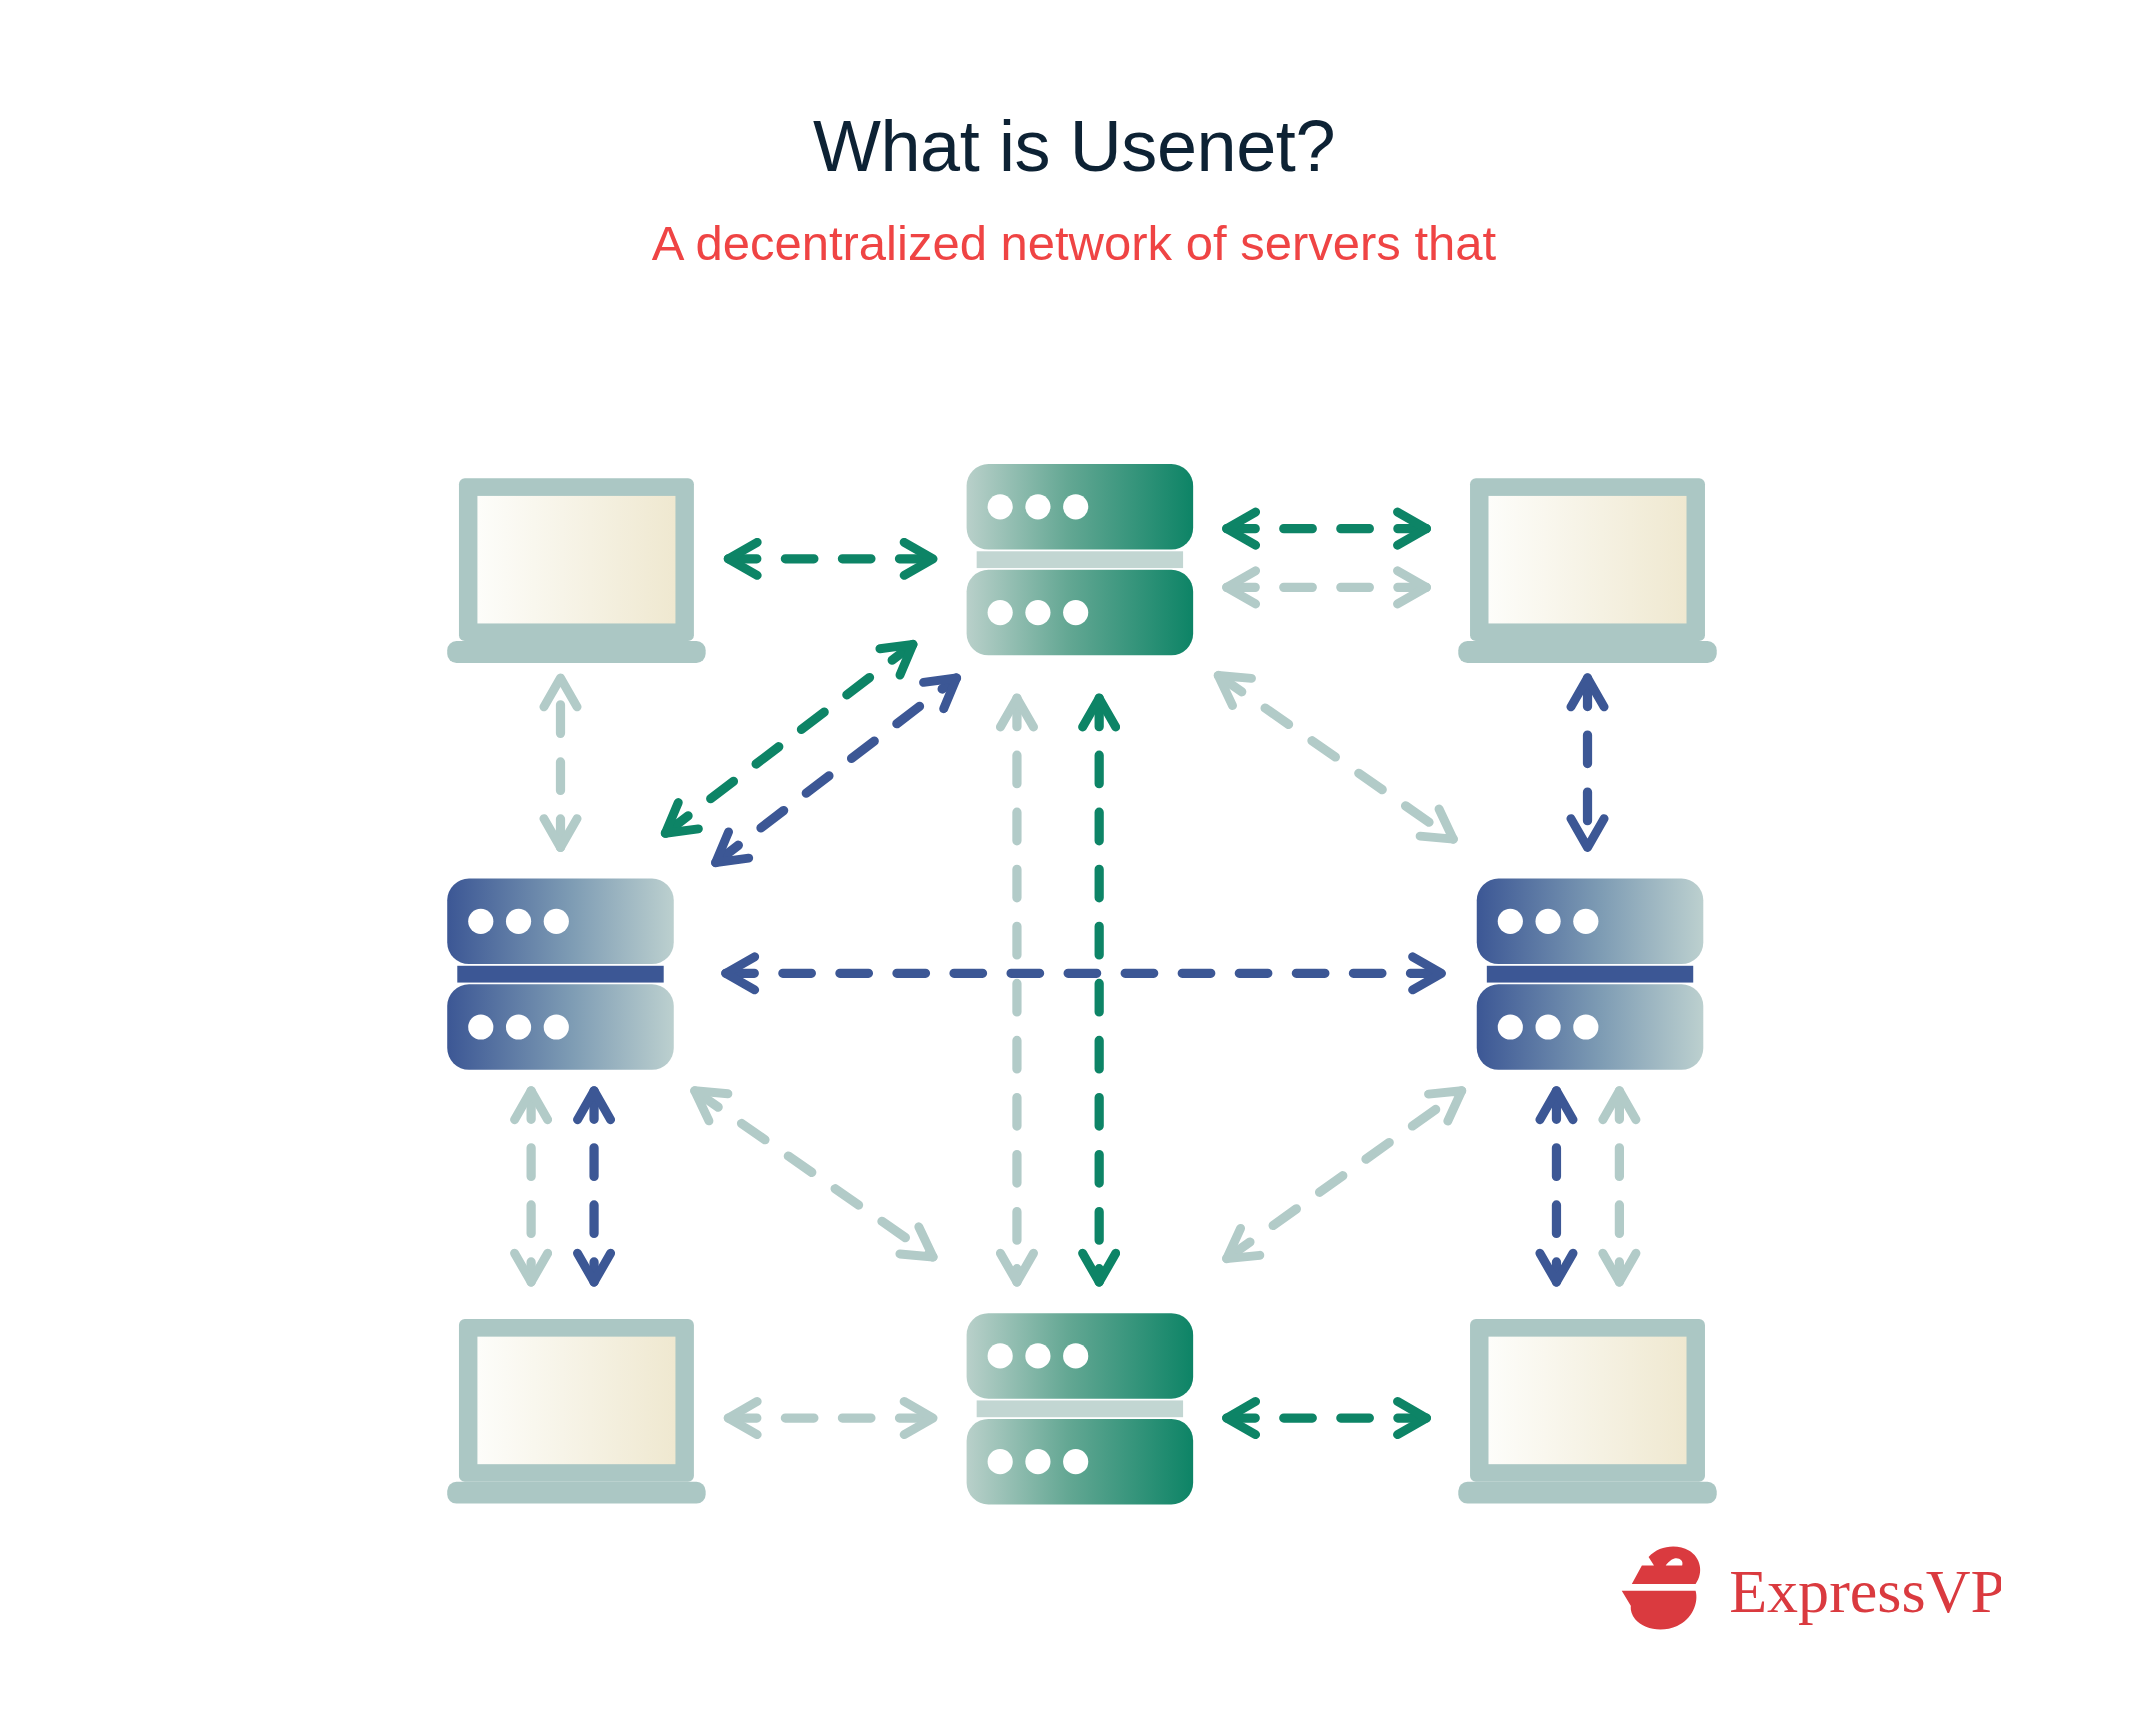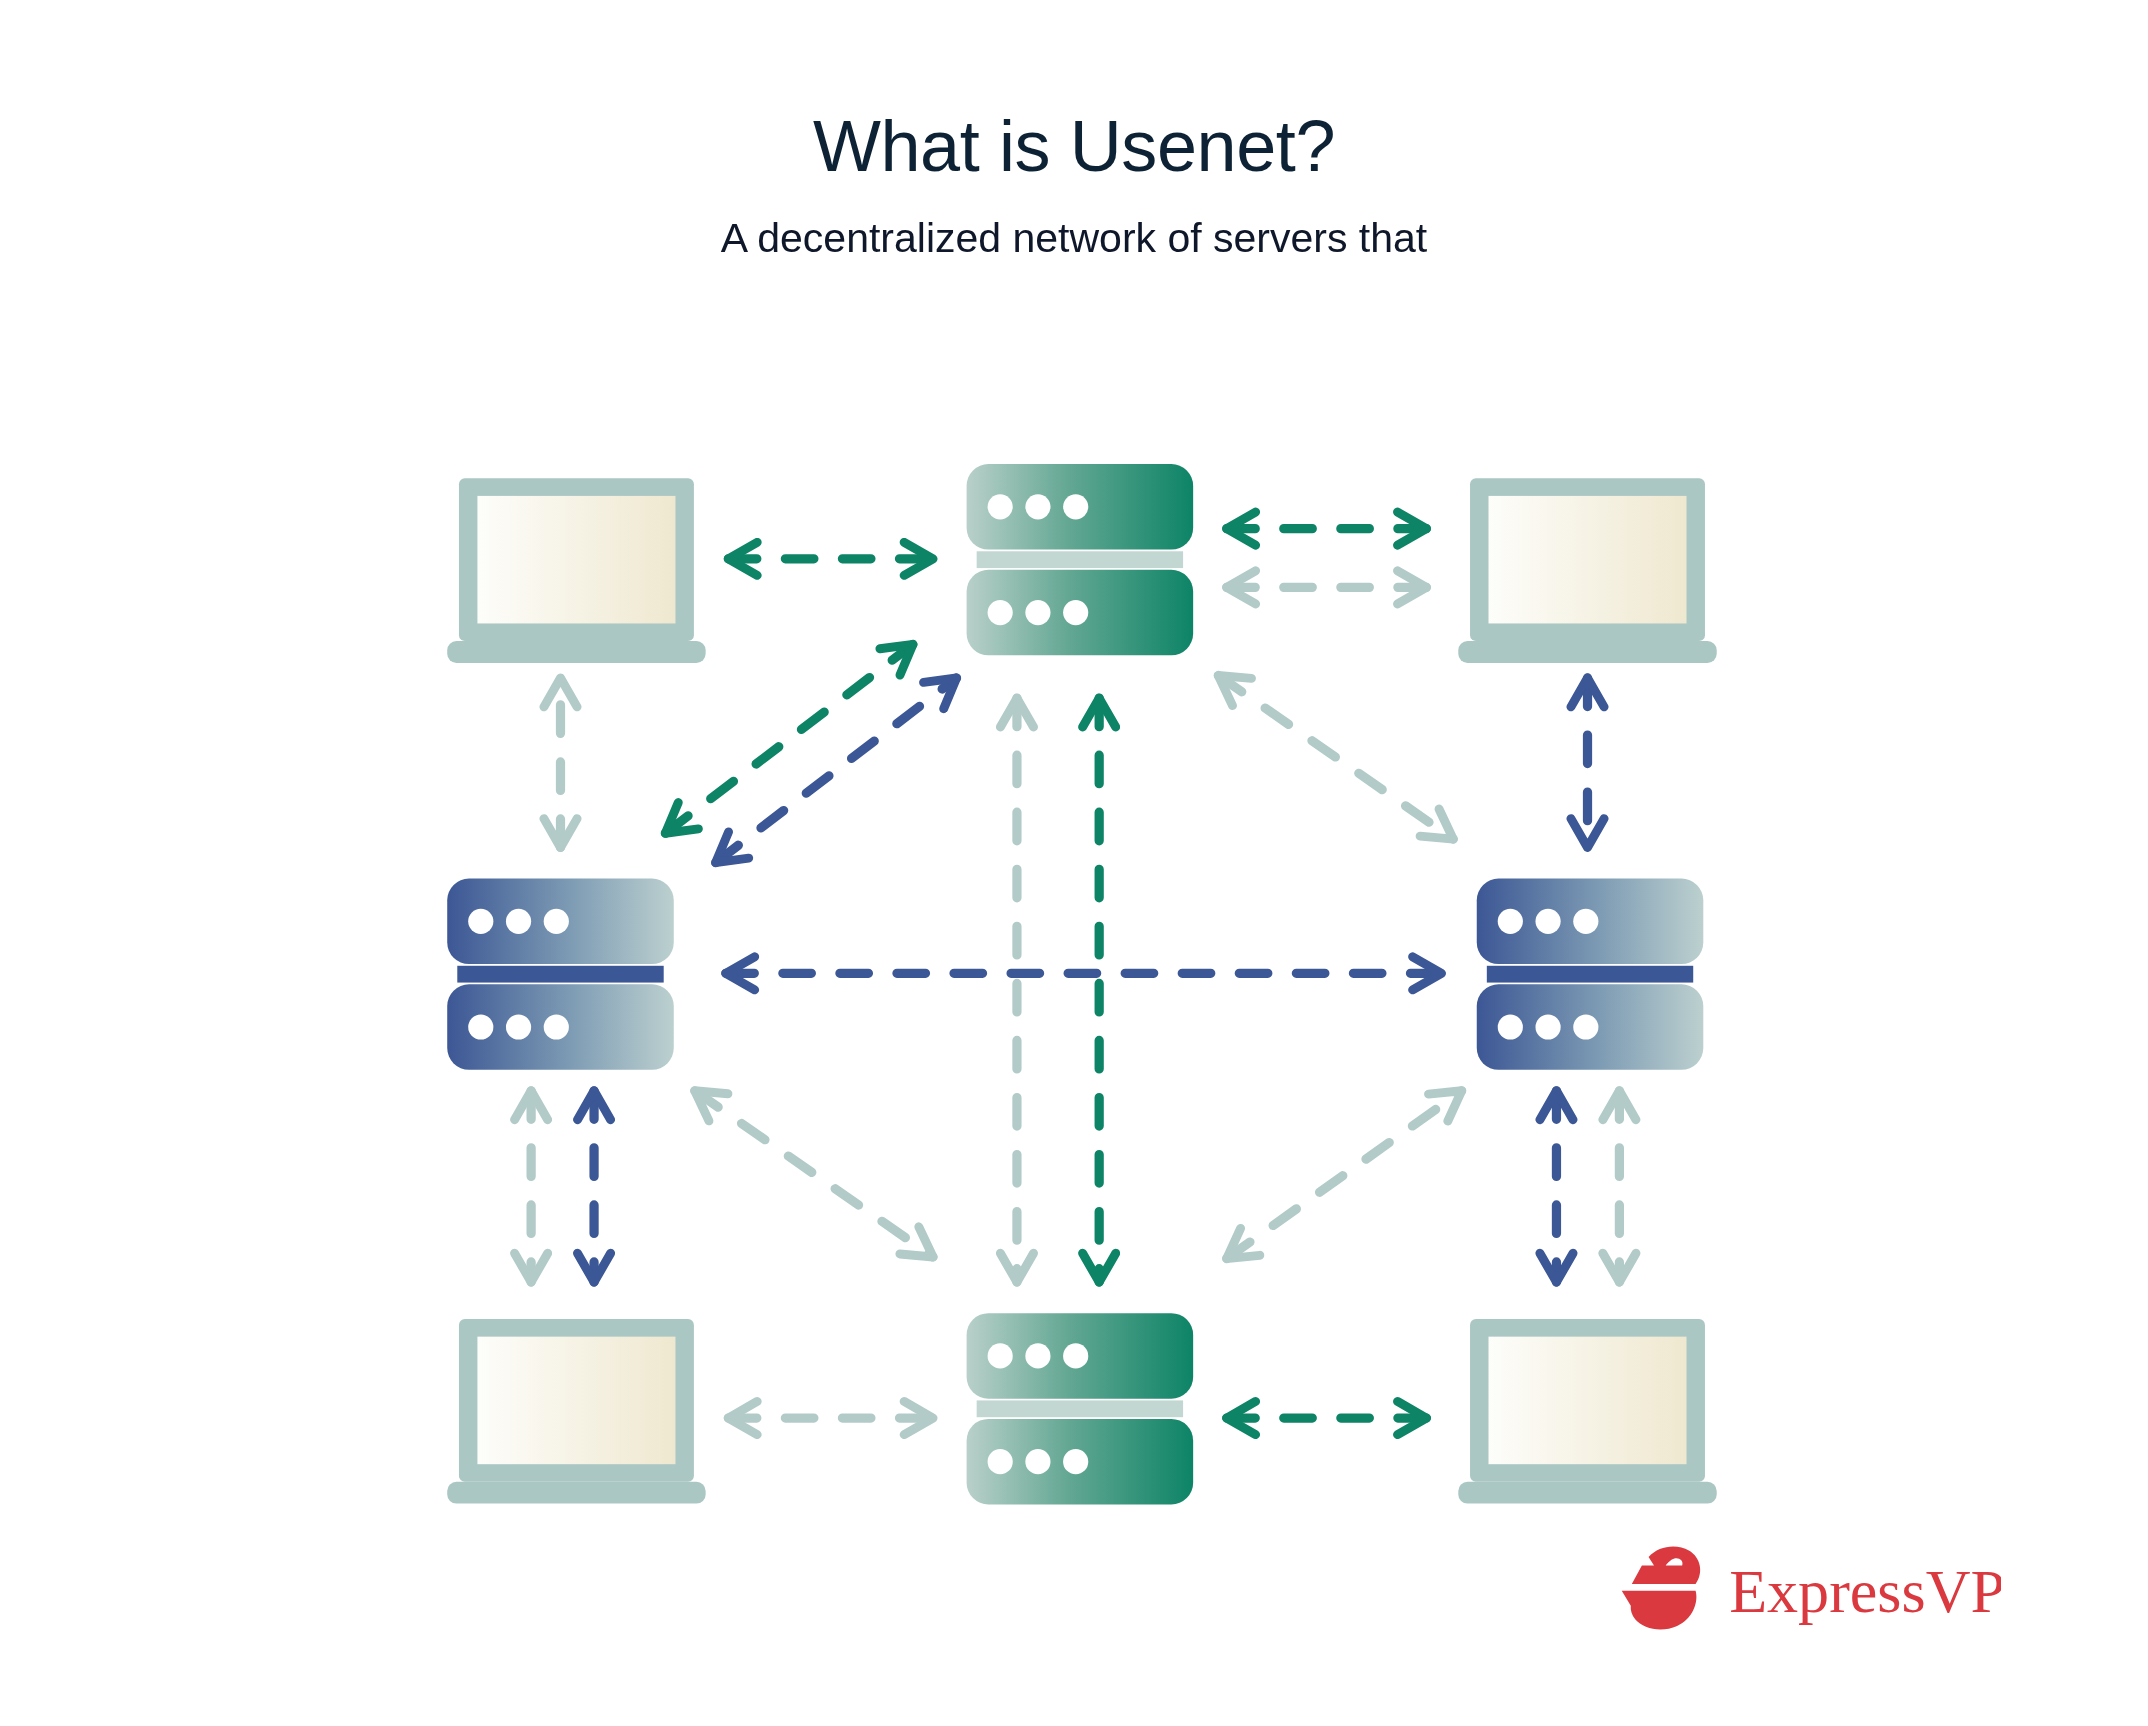--- a/index.html
+++ b/index.html
@@ -10,21 +10,21 @@
     position:relative;overflow:hidden;
   }
   #stage{position:relative;width:2148px;height:1726px;}
 
   .heading-block{position:absolute;left:0;top:109px;width:2148px;text-align:center;}
   .title{
     font-size:72px;font-weight:400;letter-spacing:-0.4px;
     color:#0d2234;line-height:1.05;margin:0;
   }
   .subtitle{
-    font-size:41px;font-weight:400;color:#0f172a;
+    font-size:49px;font-weight:400;color:#ef4444;
     line-height:1.24;margin:28.5px 0 0 0;
   }
 
   svg#diagram{position:absolute;left:0;top:0;width:2148px;height:1726px;}
 
   .logo-wrap{position:absolute;left:1615px;top:1542px;width:386px;height:101px;}
   .logo-wrap svg{display:block;}
 </style>
 </head>
 <body>

